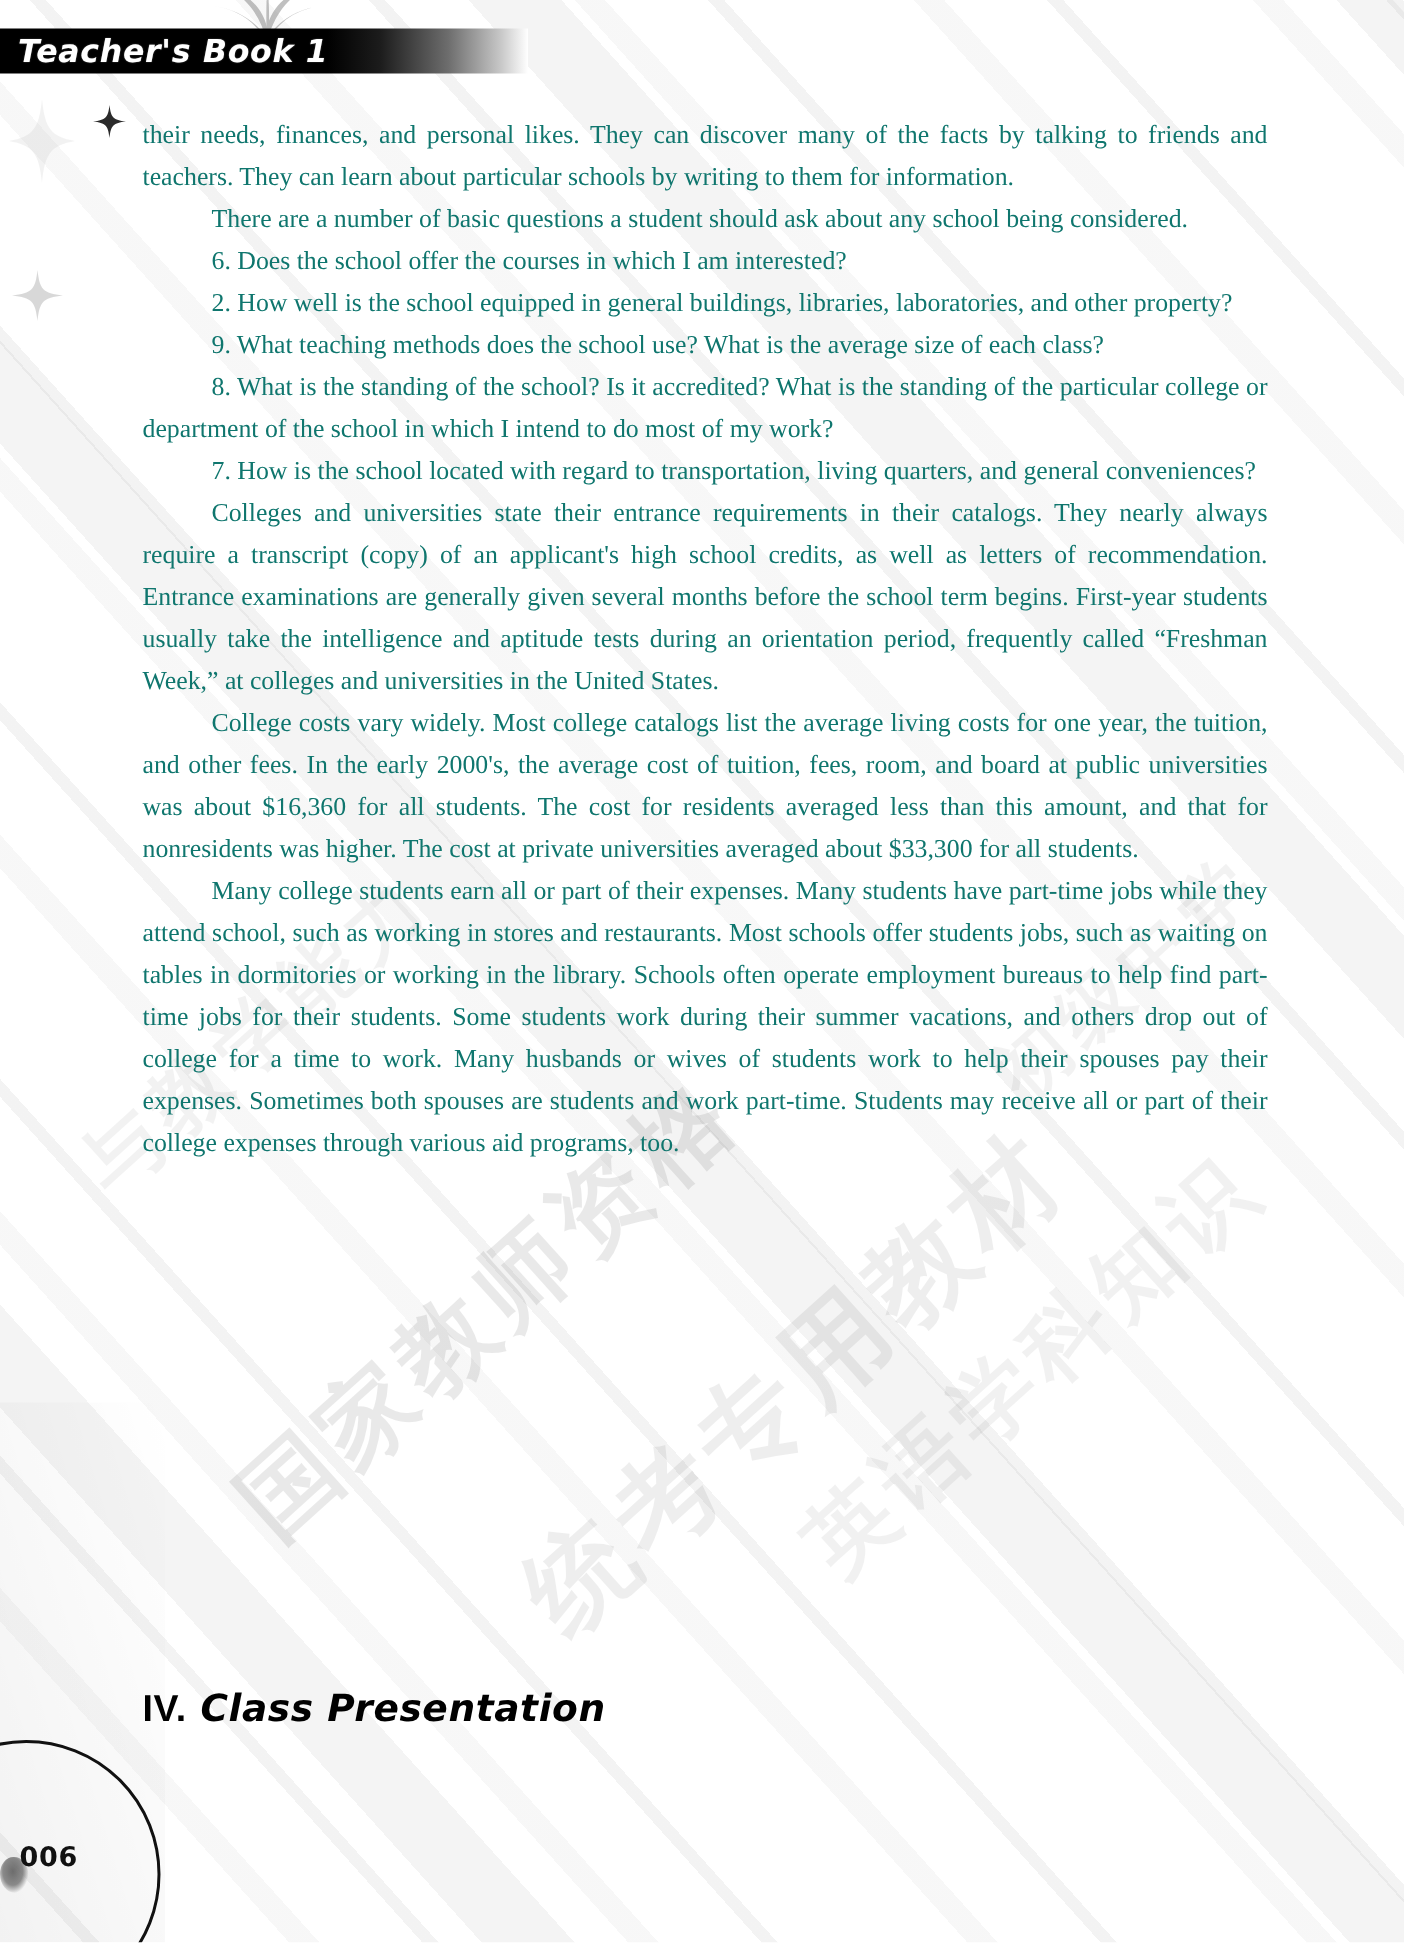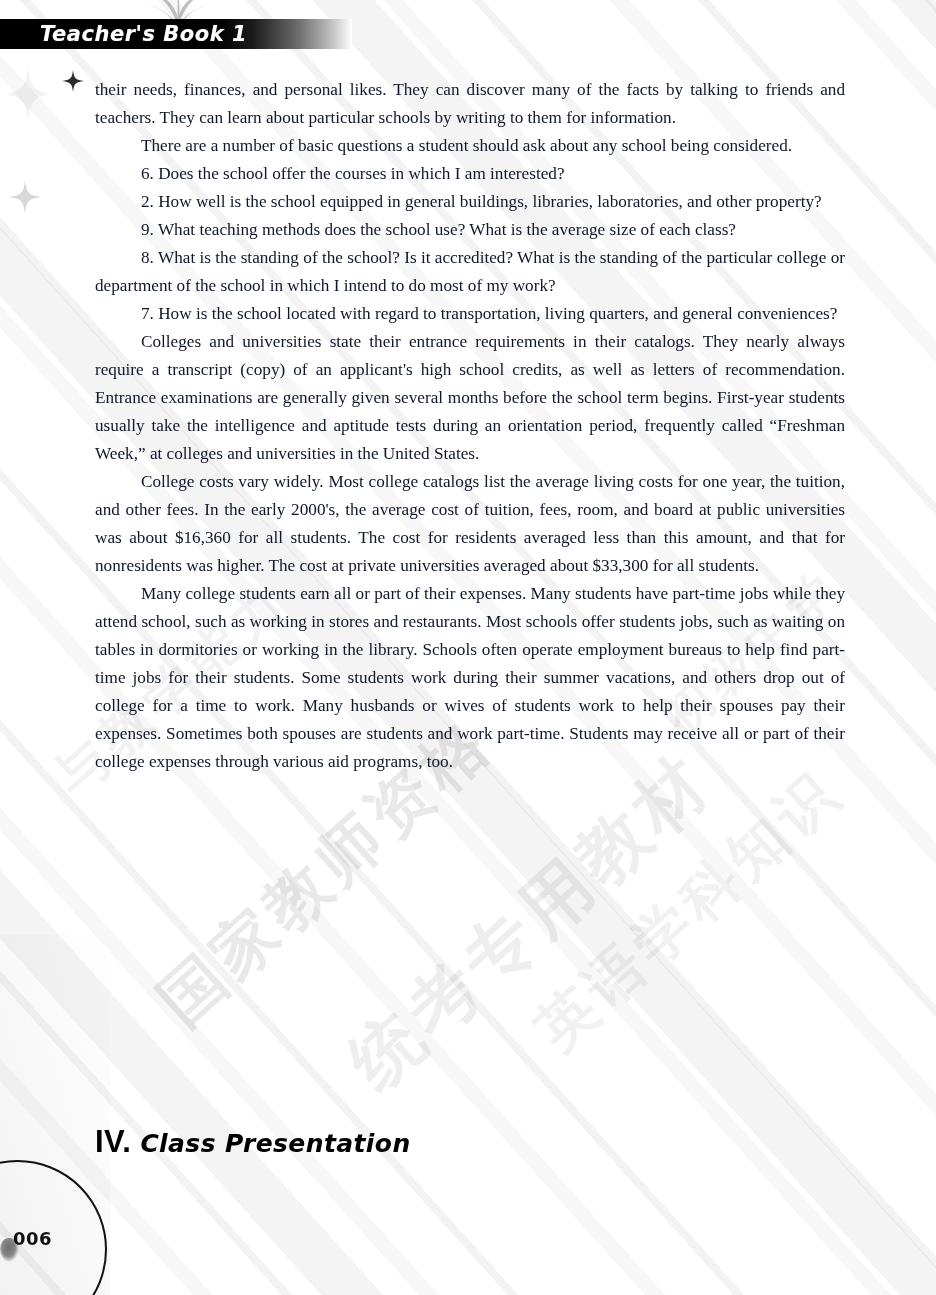--- a/index.html
+++ b/index.html
@@ -114,21 +114,21 @@
     display: flex;
     align-items: center;
   }
   .banner-title {
     color: #ffffff;
     font-family: "DejaVu Sans", "Liberation Sans", sans-serif;
     font-weight: 700;
     font-style: italic;
     font-size: 21px;
     letter-spacing: 0.5px;
-    padding-left: 40px;
+    padding-left: 12px;
     text-shadow: 0 0 1px rgba(255,255,255,0.4);
     white-space: nowrap;
   }
 
   
   .sparkle {
     position: absolute;
     z-index: 2;
   }
   .sparkle-dark { left: 62px; top: 70px; width: 22px; height: 22px; }
@@ -137,21 +137,21 @@
 
   
   .content {
     position: absolute;
     left: 95px;
     top: 76px;
     width: 750px;
     z-index: 4;
     font-size: 17.2px;
     line-height: 28px;
-    color: #0f172a;
+    color: #0f766e;
     text-align: justify;
     text-justify: inter-word;
   }
   .content p {
     margin: 0;
     text-indent: 46px;
   }
   .content p.no-indent { text-indent: 0; }
 
   
@@ -165,21 +165,21 @@
     font-weight: 700;
     font-style: italic;
     color: #000000;
     letter-spacing: 0.4px;
     white-space: nowrap;
   }
   .section-heading .numeral {
     font-style: normal;
     font-family: "Liberation Sans", sans-serif;
     font-weight: 700;
-    font-size: 31px;
+    font-size: 25px;
   }
 
   
   .page-circle {
     position: absolute;
     left: -72px;
     top: 1160px;
     width: 175px;
     height: 175px;
     border: 2.2px solid #111111;

